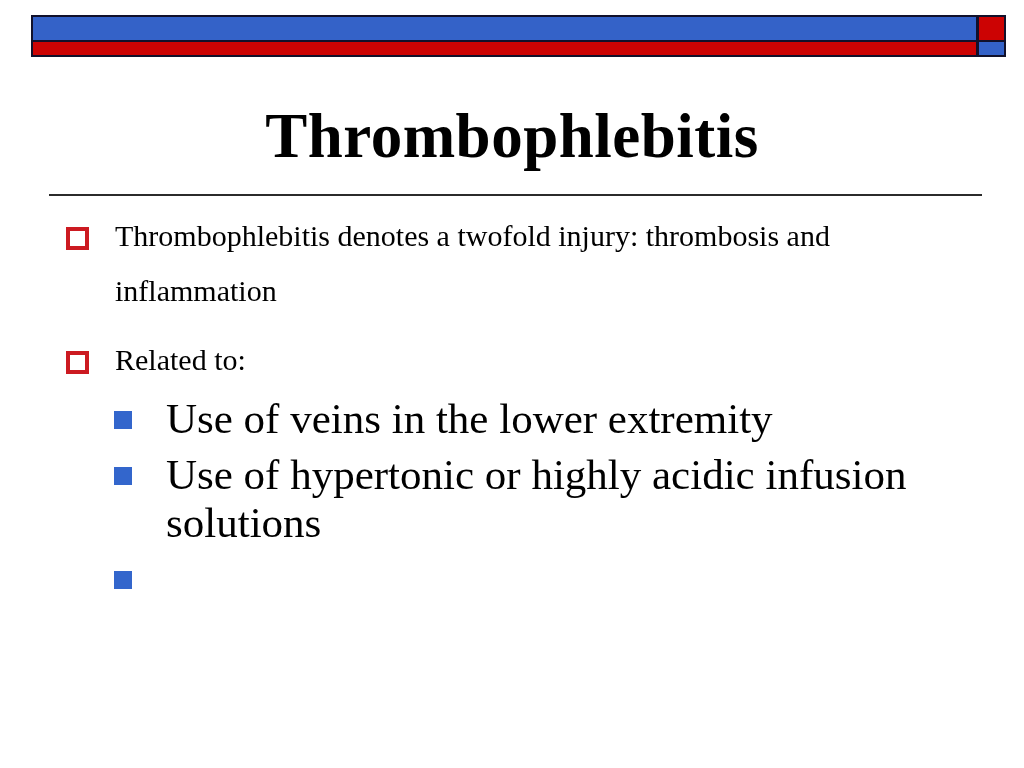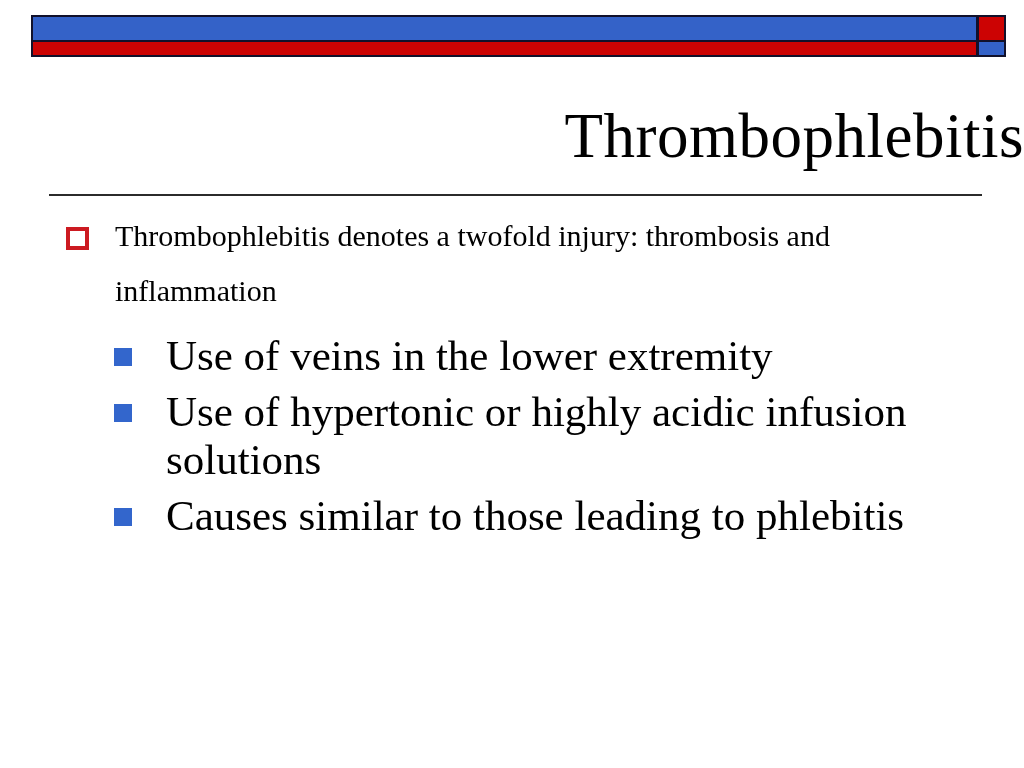--- a/index.html
+++ b/index.html
@@ -25,23 +25,23 @@
   .bar-blue  { left: 31px;  top: 15px; width: 947px; height: 27px; background: var(--bar_blue, #3462c8); }
   .bar-red   { left: 31px;  top: 40px; width: 947px; height: 17px; background: var(--bar_red, #cc0303); }
   .cap-red   { left: 977px; top: 15px; width: 29px;  height: 27px; background: var(--bar_red, #cc0303); }
   .cap-blue  { left: 977px; top: 40px; width: 29px;  height: 17px; background: var(--bar_blue, #3462c8); }
 
   
   .title {
     position: absolute;
     left: 0; right: 0; top: 100px;
     margin: 0;
-    text-align: right;
+    text-align: center;
     font-size: 63px;
-    font-weight: 400;
+    font-weight: 700;
     line-height: 72px;
     letter-spacing: 0.5px;
     white-space: nowrap;
   }
   .divider {
     position: absolute;
     left: 49px; top: 194px;
     width: 933px; height: 0;
     border-top: 2px solid var(--divider, #2b2b2b);
   }
@@ -92,18 +92,19 @@
     <div class="bar cap-red"></div>
     <div class="bar cap-blue"></div>
   </div>
 
   <h1 class="title">Thrombophlebitis</h1>
 
   <div class="divider"></div>
 
   <div class="bullets">
       <div class="item l1"><span class="bullet b1"></span><span class="txt">Thrombophlebitis denotes a twofold injury: thrombosis and inflammation</span></div>
+      <div class="item l1 tight"><span class="bullet b1"></span><span class="txt">Related to:</span></div>
       <div class="item l2"><span class="bullet b2"></span><span class="txt">Use of veins in the lower extremity</span></div>
       <div class="item l2"><span class="bullet b2"></span><span class="txt">Use of hypertonic or highly acidic infusion solutions</span></div>
-      <div class="item l2"><span class="bullet b2"></span><span class="txt">Causes similar to those leading to phlebitis</span></div>
+      <div class="item l2"><span class="bullet b2"></span></div>
     </div>
 
 </div>
 
 </body></html>

